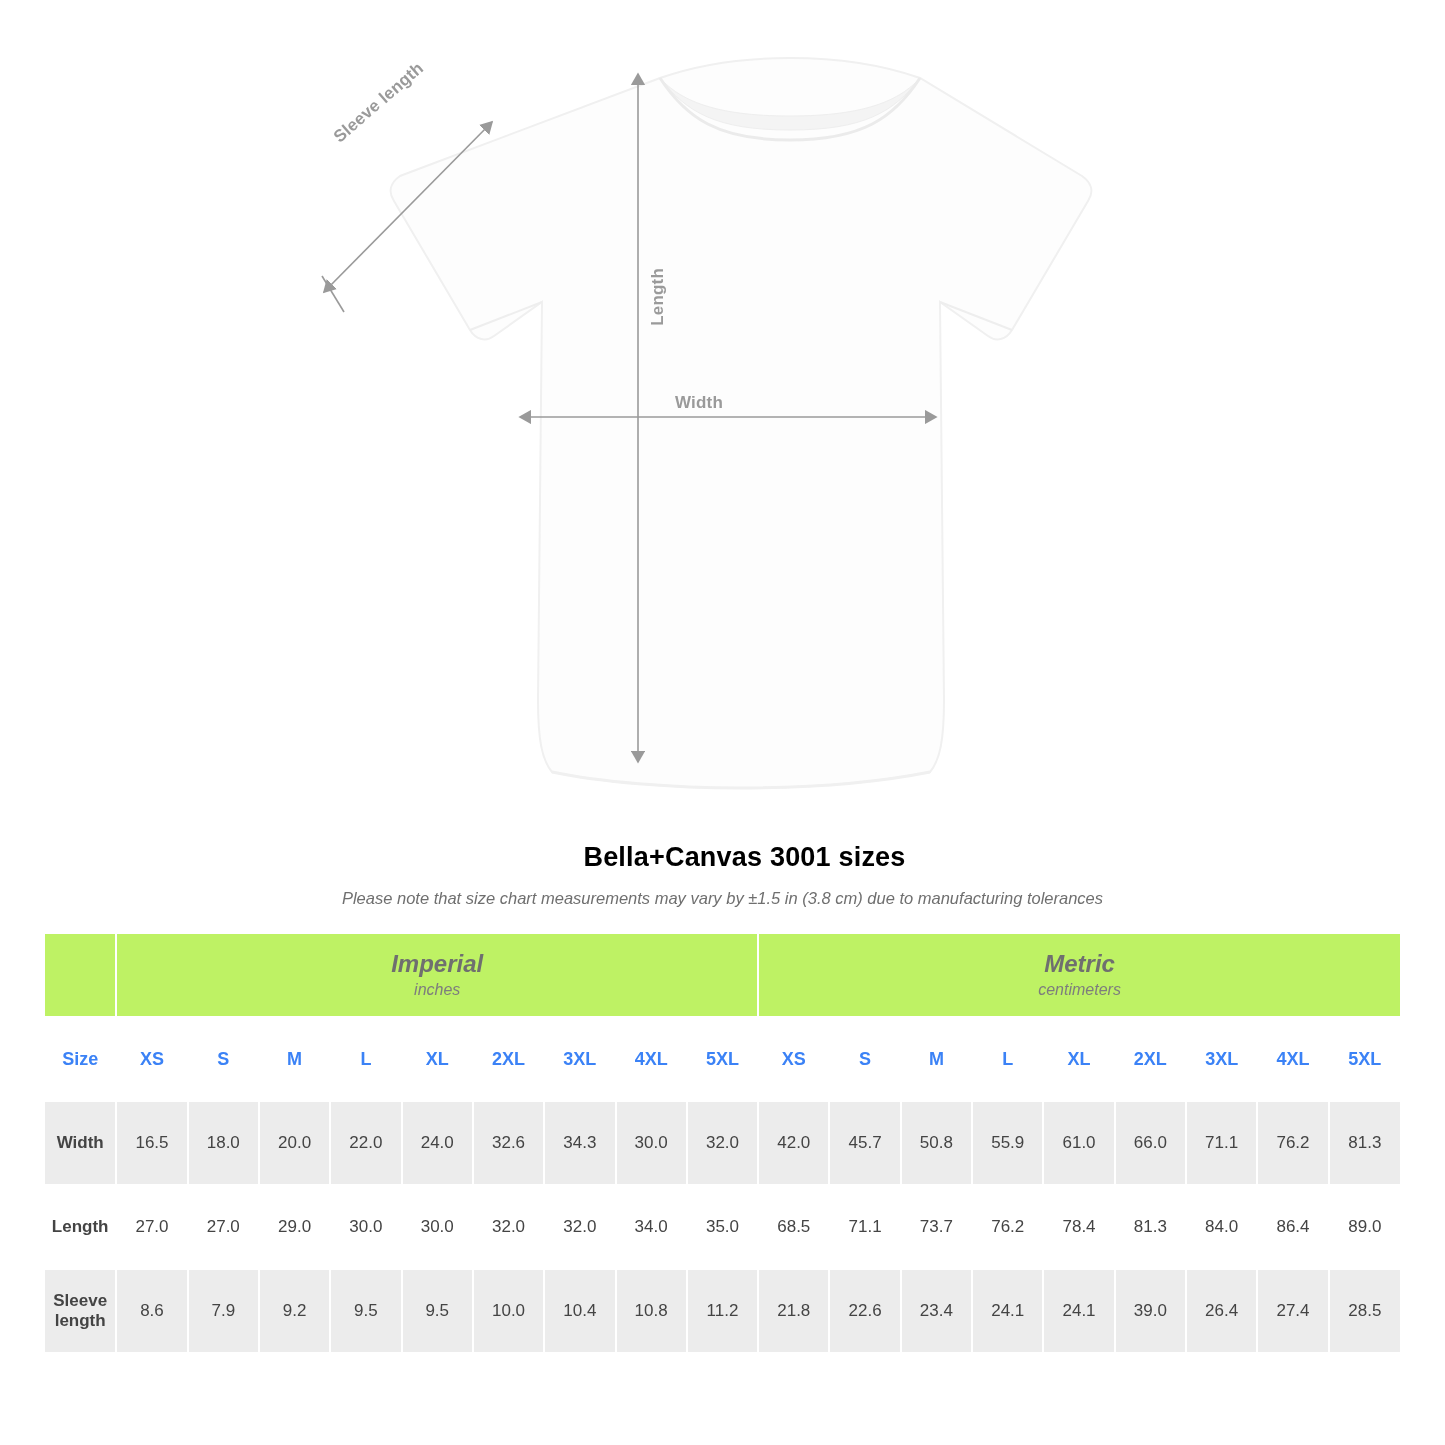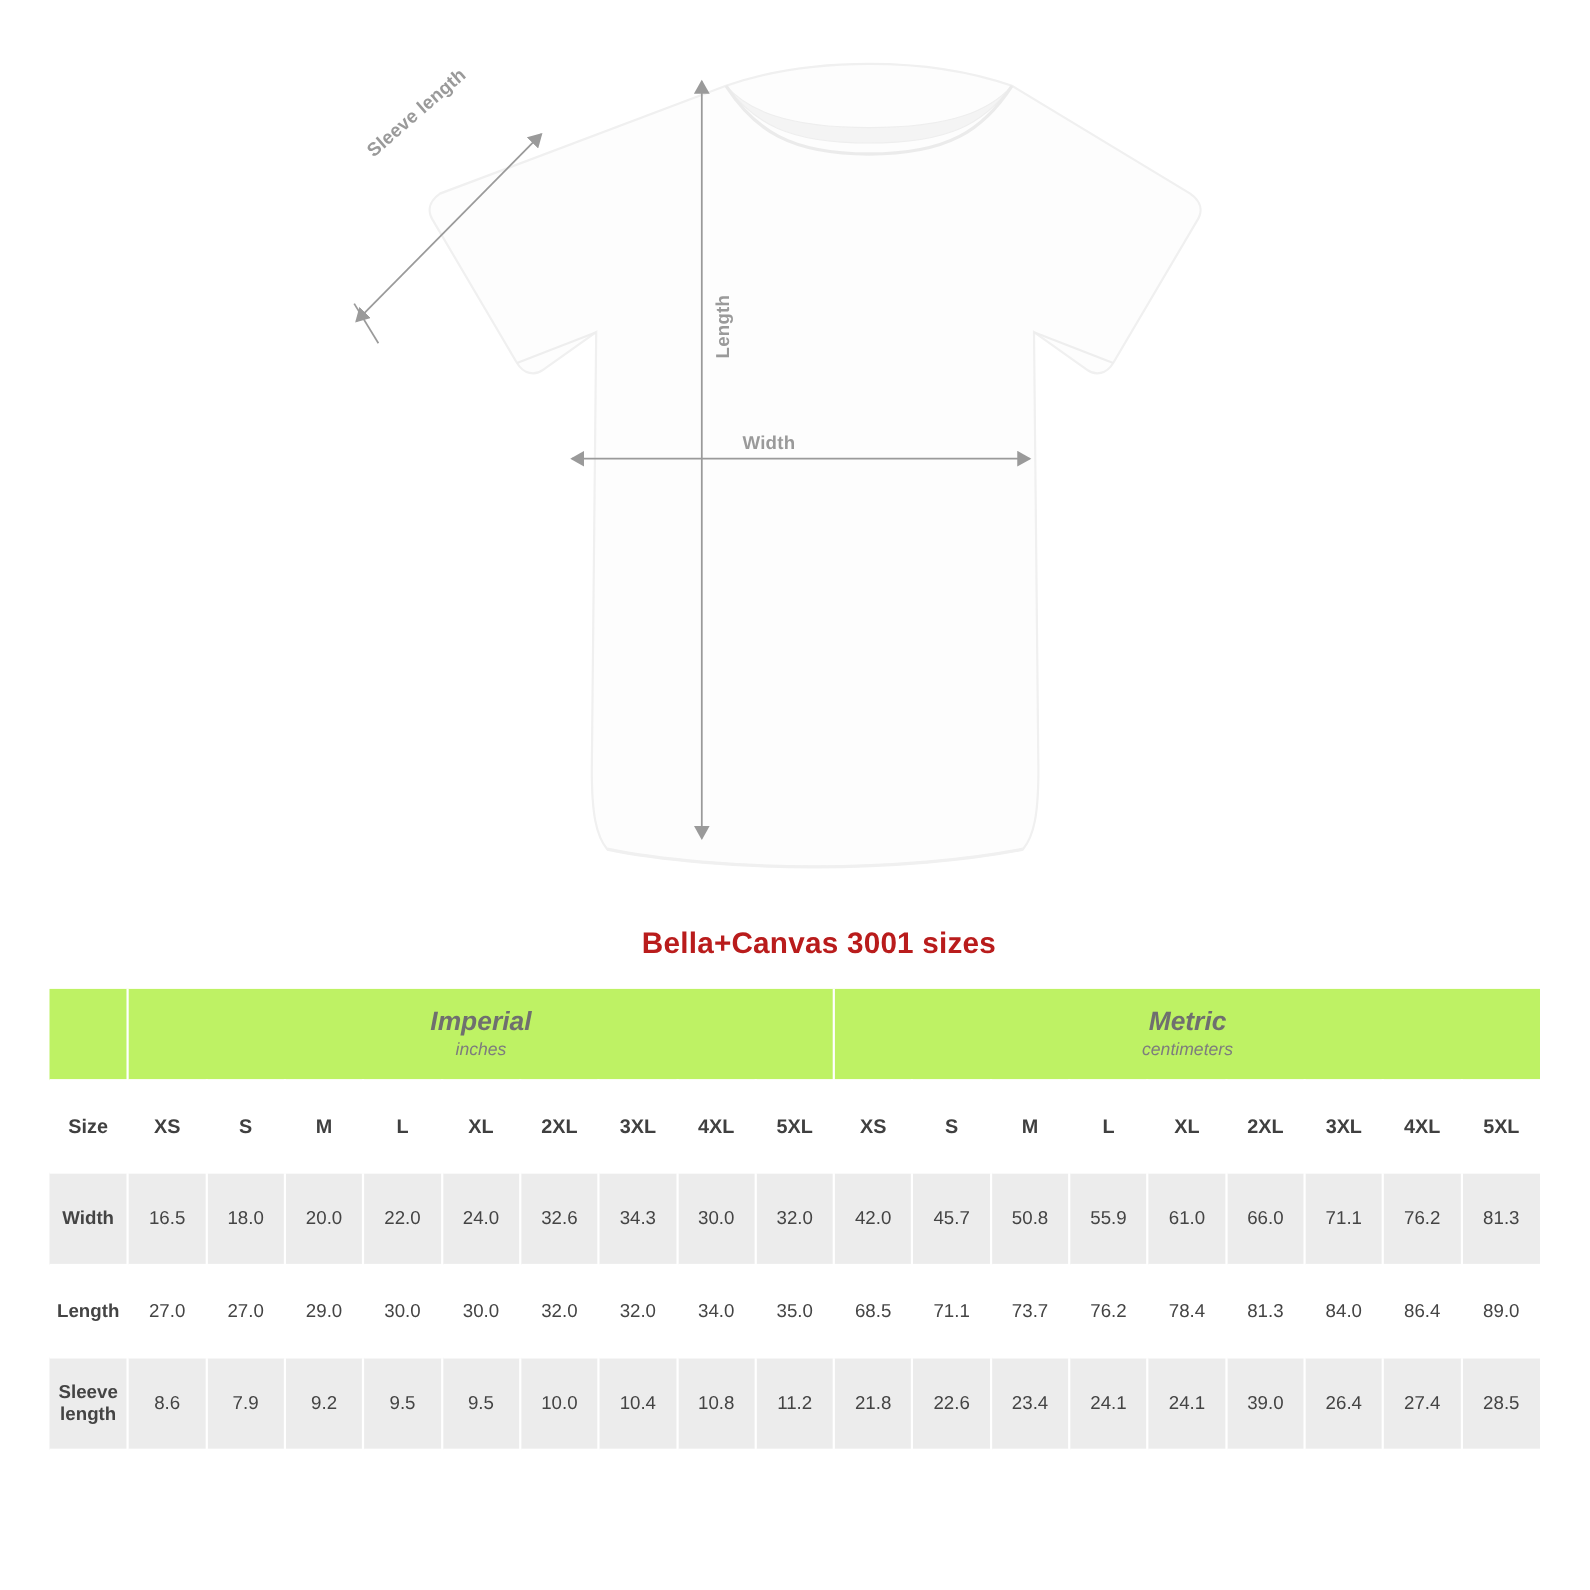--- a/index.html
+++ b/index.html
@@ -57,21 +57,21 @@
   }
 
   
   .title-block {
     text-align: center;
     margin-top: 22px;
   }
   .chart-title {
     font-size: 27px;
     font-weight: bold;
-    color: #b91c1c;
+    color: #000000;
     margin: 0 0 16px 0;
     letter-spacing: 0.2px;
     padding-left: 44px;
   }
   .chart-note {
     font-size: 16.5px;
     font-style: italic;
     color: #6f6f6f;
     margin: 0;
   }
@@ -117,21 +117,21 @@
     font-size: 16px;
     font-style: italic;
     color: #7d7d7d;
     display: block;
     line-height: 1.4;
   }
   tr.row-head td {
     background: #ffffff;
     font-weight: bold;
     font-size: 18px;
-    color: #404040;
+    color: #3b82f6;
     border-bottom: 2px solid #ffffff;
   }
   tr.row-head td.col-label {
     font-weight: bold;
   }
   tr.row-alt td {
     background: #ececec;
   }
   tr.row-plain td {
     background: #ffffff;
@@ -207,20 +207,21 @@
       </g>
     </svg>
 
     <div class="dim-label label-length">Length</div>
     <div class="dim-label label-width">Width</div>
     <div class="dim-label label-sleeve">Sleeve length</div>
   </div>
 
   <div class="title-block">
     <h1 class="chart-title">Bella+Canvas 3001 sizes</h1>
+    <p class="chart-note">Please note that size chart measurements may vary by ±1.5 in (3.8 cm) due to manufacturing tolerances</p>
   </div>
 
   <div class="table-wrap">
     <table class="size-table">
       <tbody>
         <tr>
           <td class="unit-head cell"></td>
           <td class="unit-head cell" colspan="9">
             <span class="unit-name">Imperial</span>
             <span class="unit-sub">inches</span>

